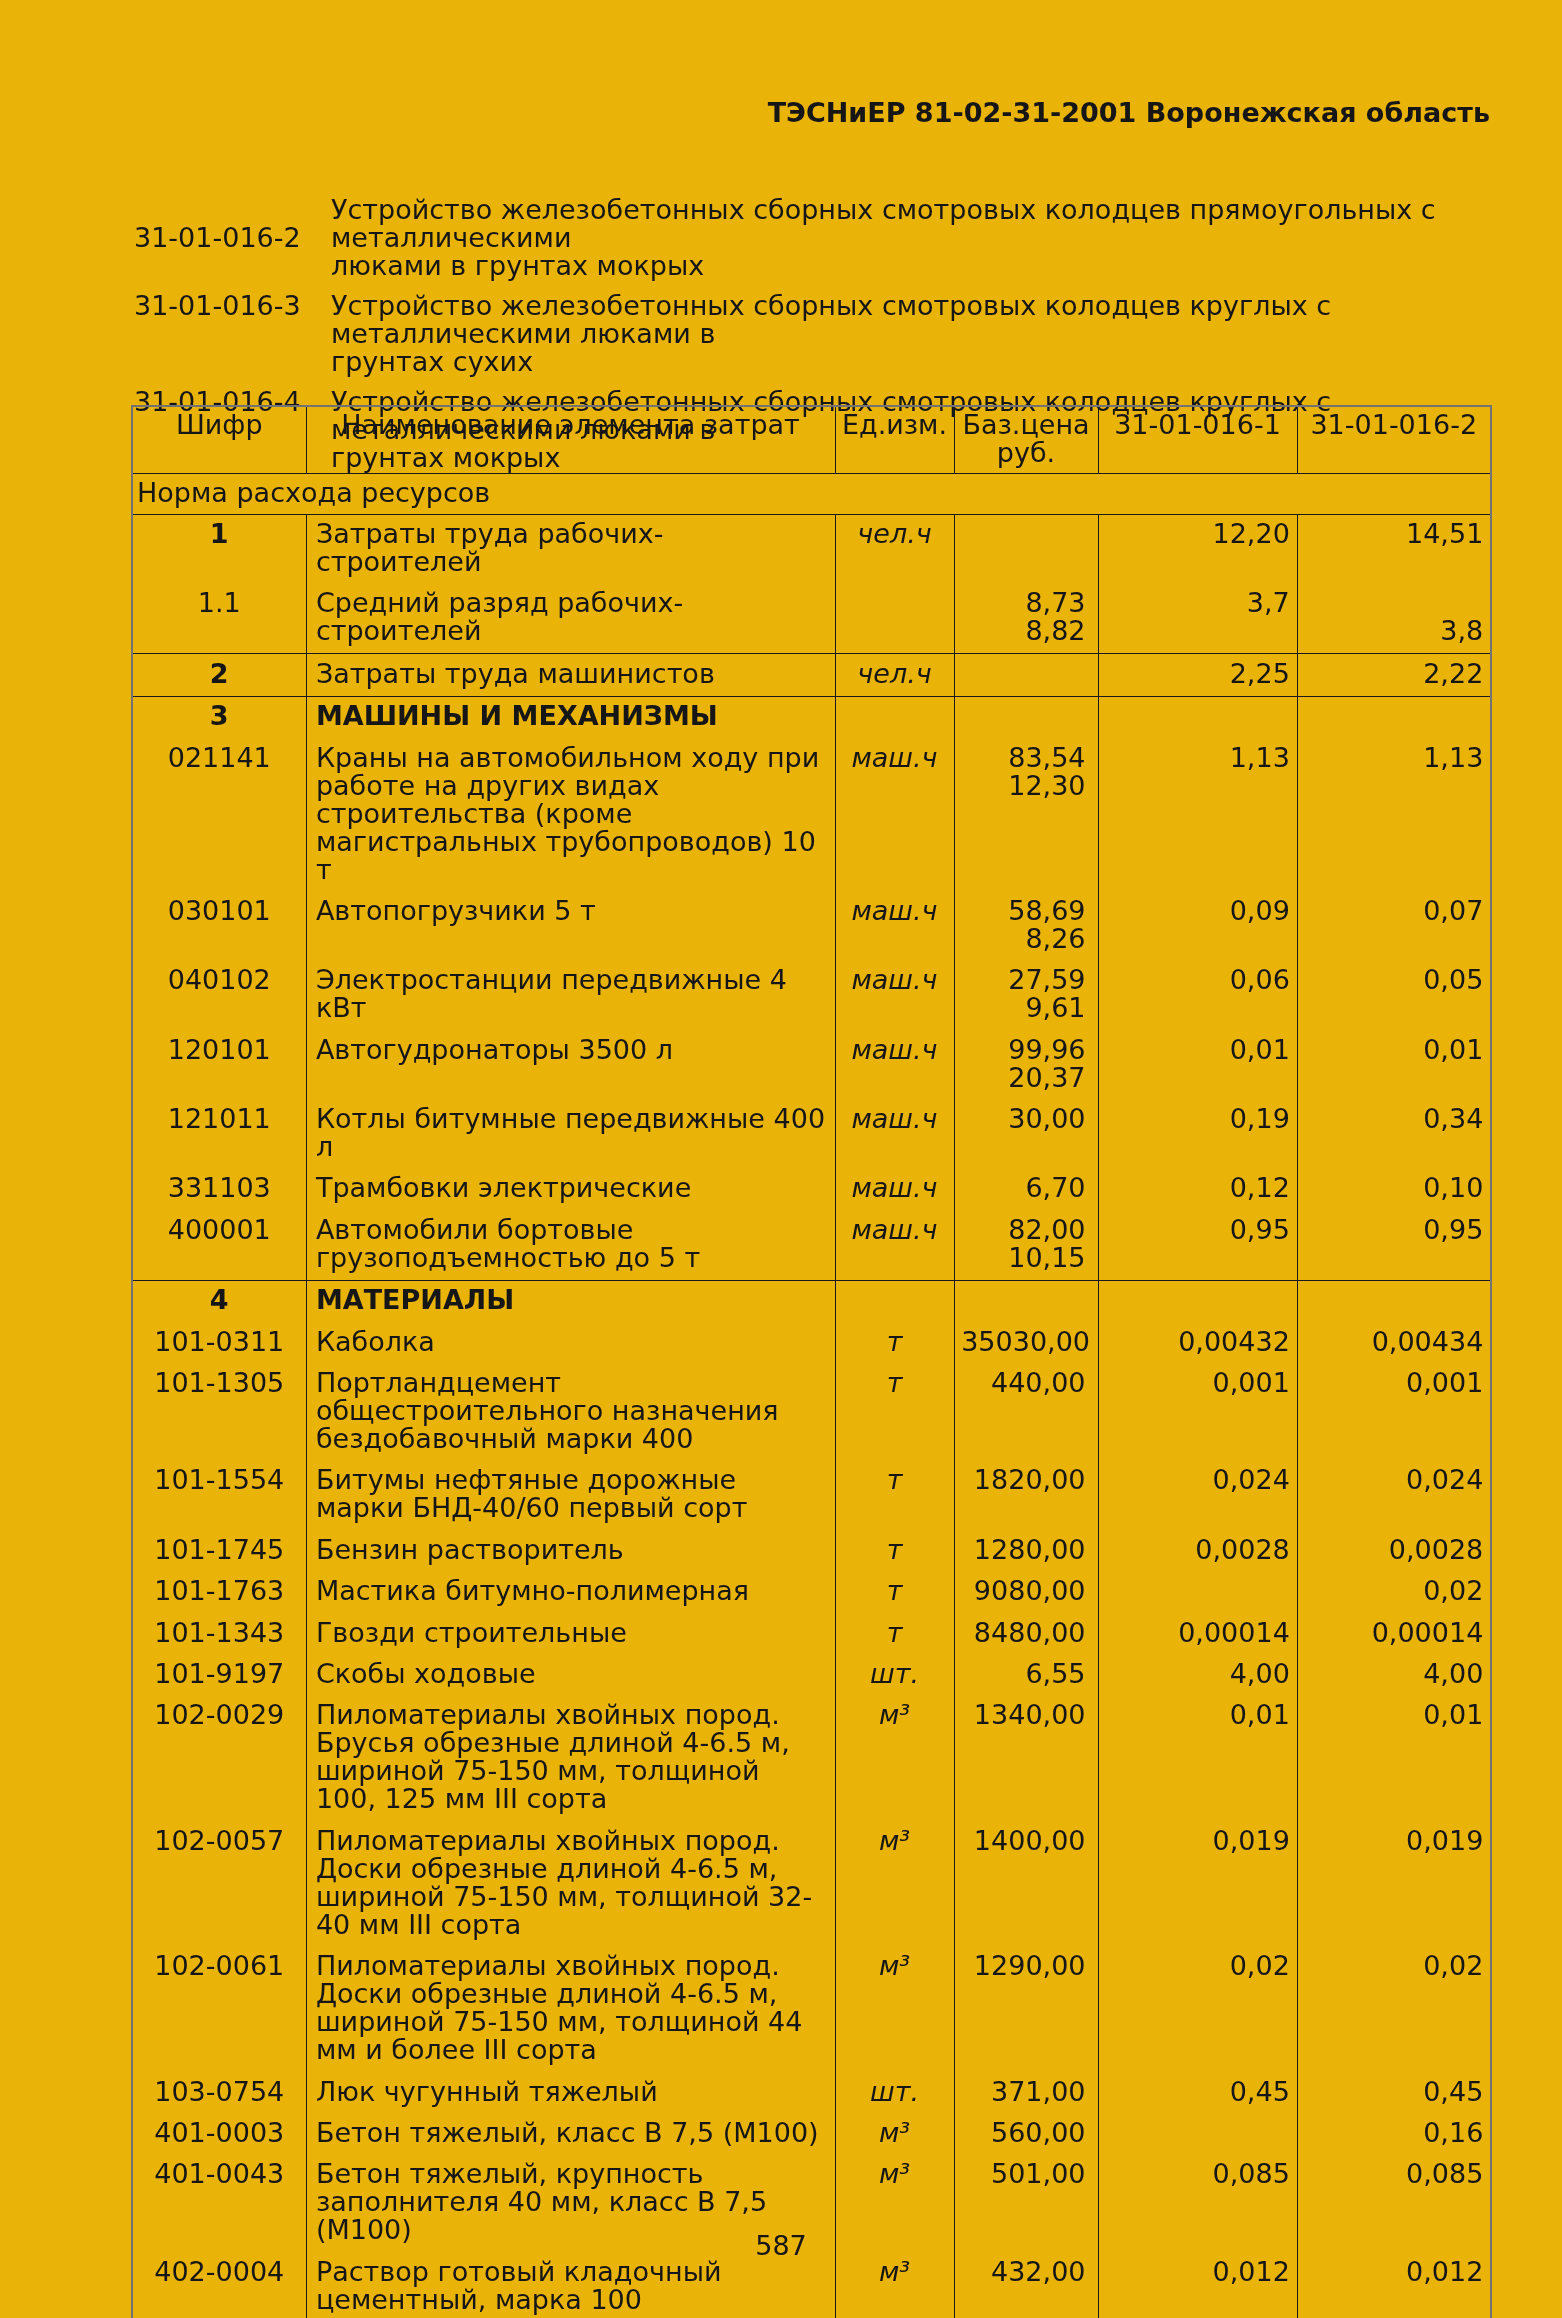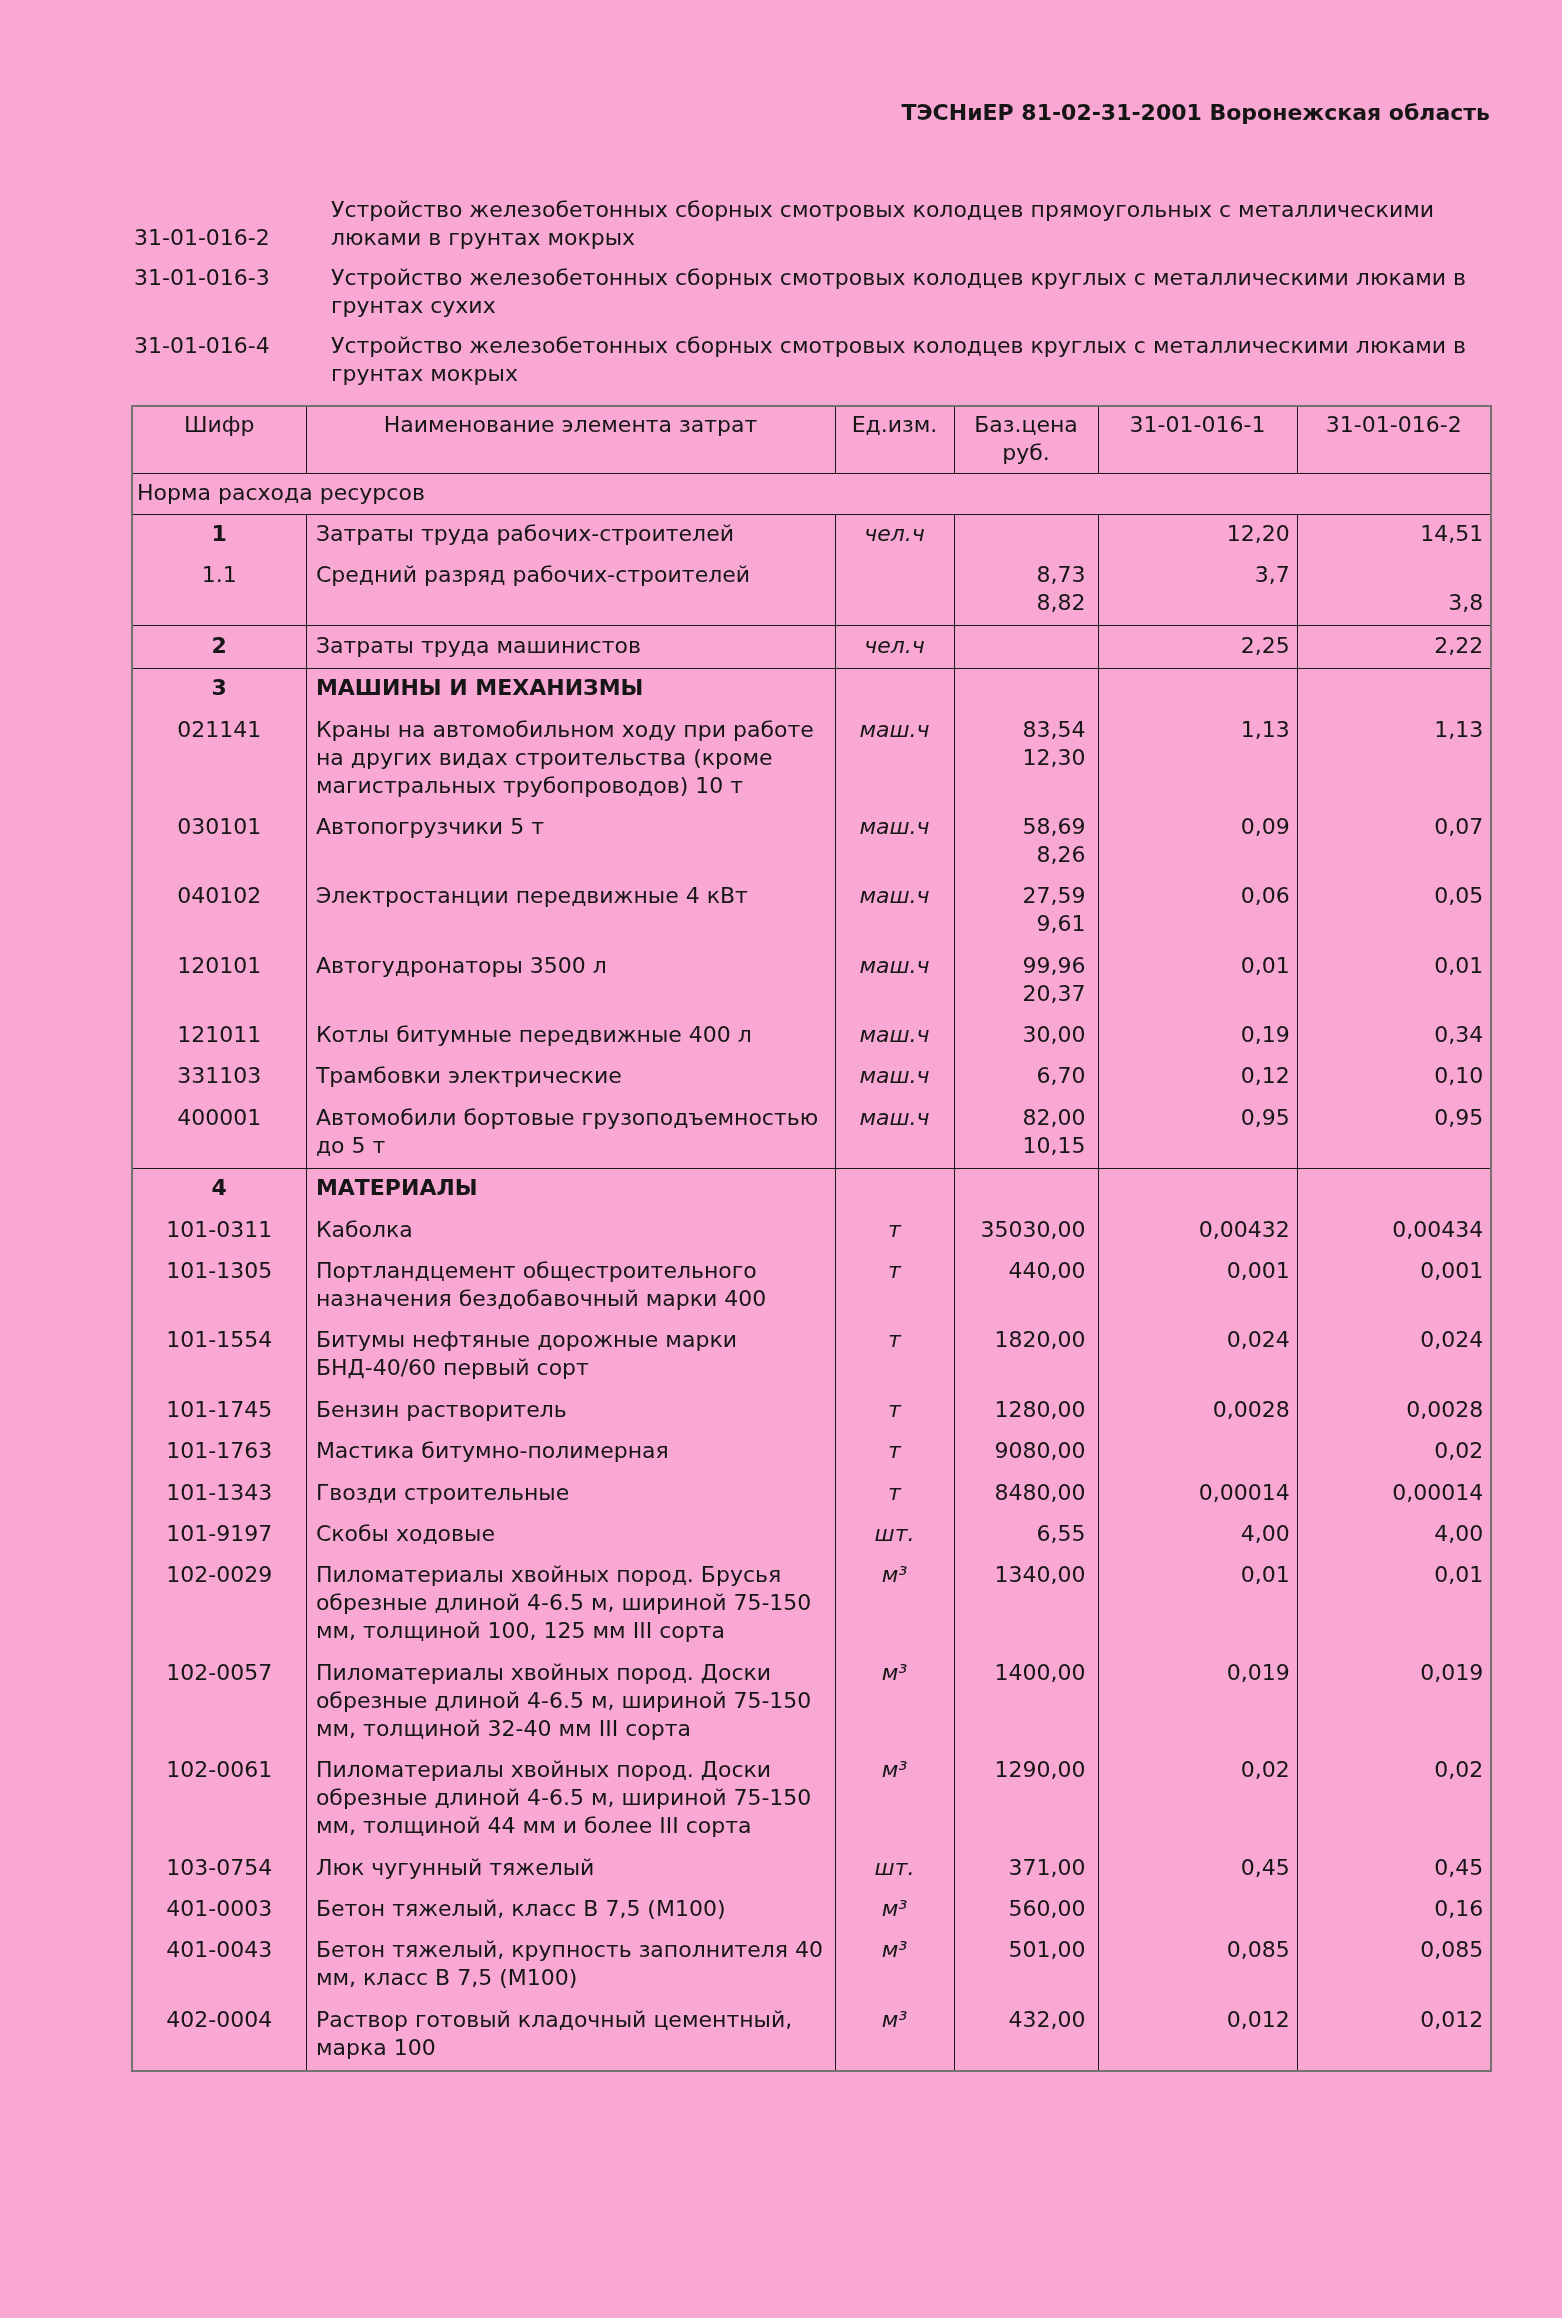--- a/index.html
+++ b/index.html
@@ -1,24 +1,24 @@
 <!DOCTYPE html>
 <html style="font-size:10.7px"><head>
 <meta charset="utf-8">
 <style>
   * { margin:0; padding:0; box-sizing:border-box; }
   html,body { background:#ffffff; }
   .page {
     position:relative;
     width:1562px;
     height:2319px;
-    background:#f9a8d4;
+    background:#eab308;
     color:#161616;
     font-family:"DejaVu Sans","Liberation Sans",sans-serif;
-    font-size:22px;
+    font-size:27px;
     line-height:28px;
     overflow:hidden;
   }
   .header-title {
     position:absolute;
     top:99px;
     right:72px;
     font-weight:bold;
     white-space:nowrap;
   }
@@ -366,15 +366,16 @@
           <td class="c-code">402-0004</td>
           <td class="c-name">Раствор готовый кладочный цементный, марка 100</td>
           <td class="c-unit">м³</td>
           <td class="c-price">432,00</td>
           <td class="c-val">0,012</td>
           <td class="c-val">0,012</td>
         </tr>
       </tbody>
   </table>
 
+  <div class="page-number">587</div>
 
 </div>
 
 
 </body></html>

